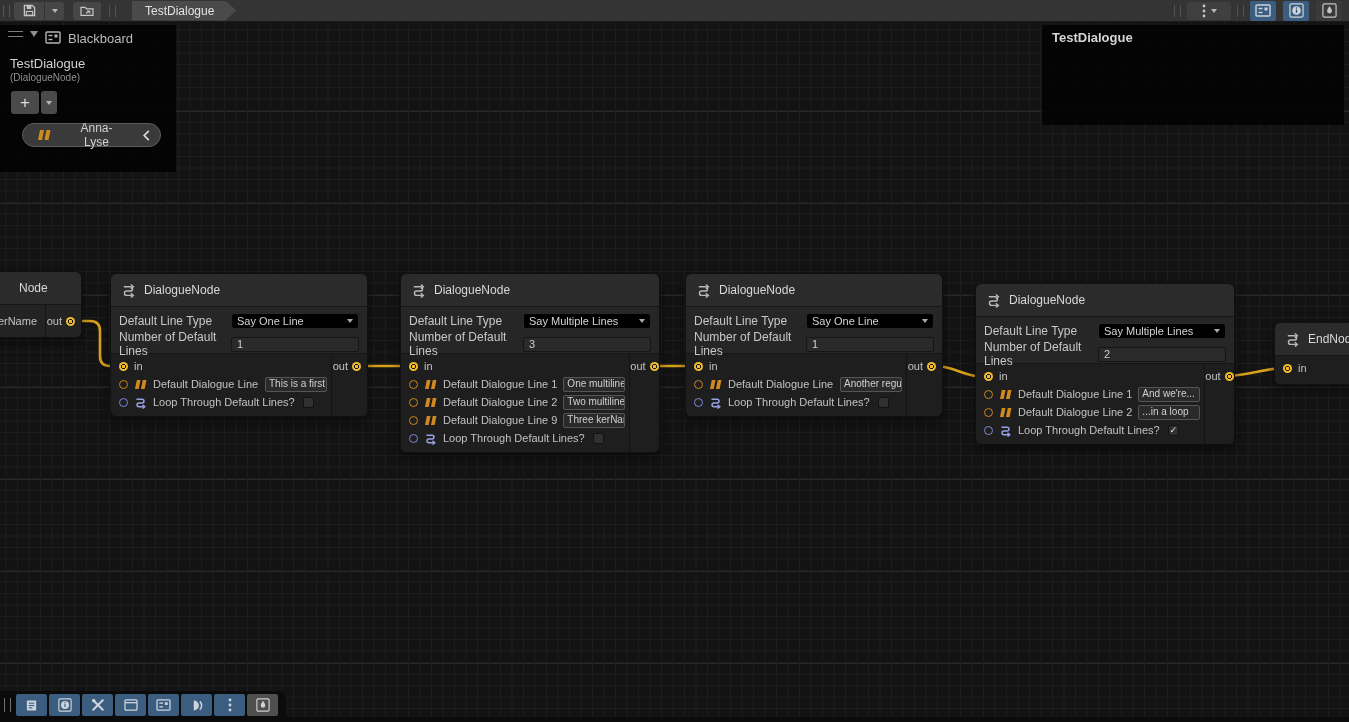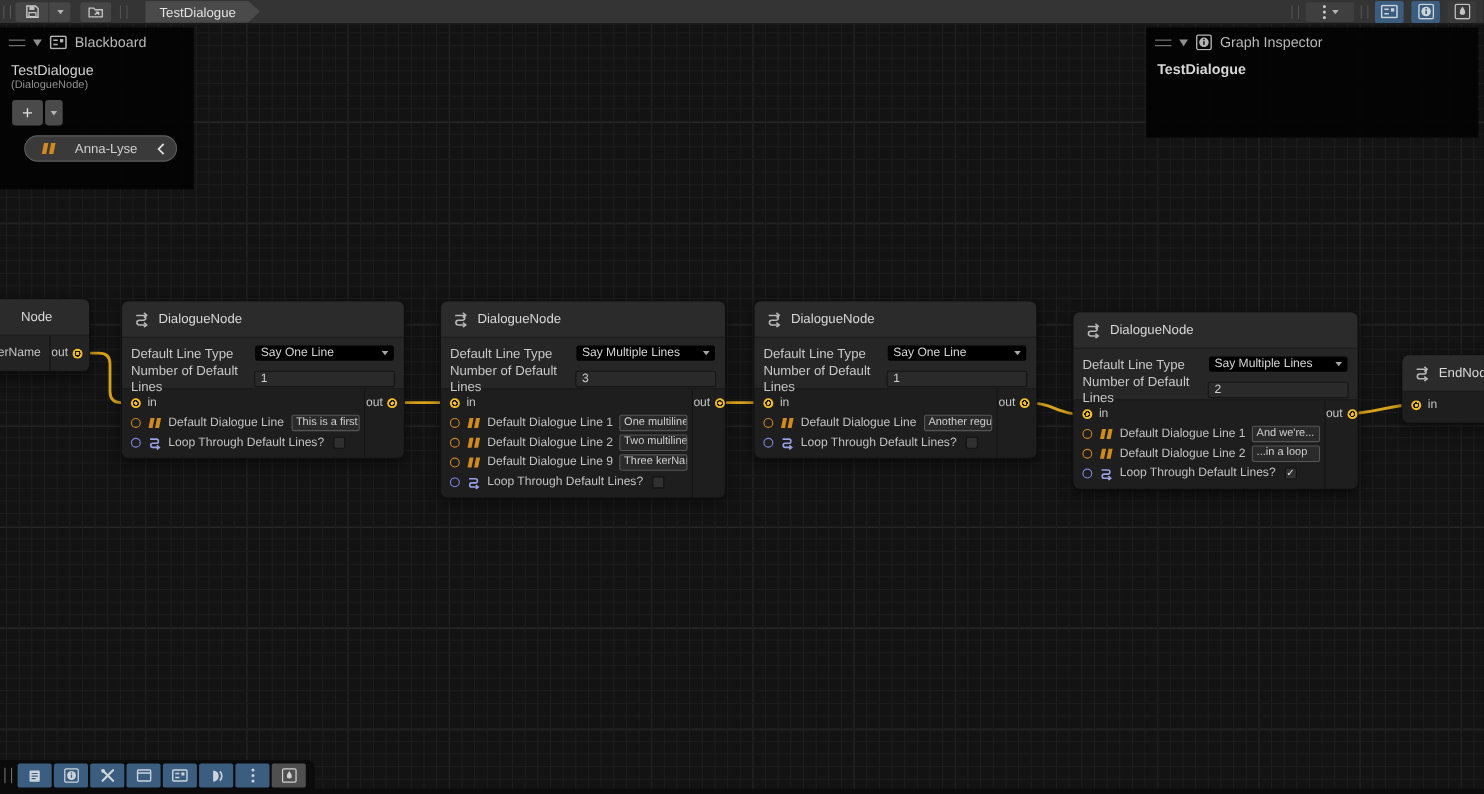--- a/index.html
+++ b/index.html
@@ -35,31 +35,31 @@
   .caret{width:0;height:0;border-left:3.5px solid transparent;border-right:3.5px solid transparent;border-top:4.5px solid #b5b5b5}
   .tab{height:20px;margin-left:10px;background:#4a4a4a;color:#e2e2e2;font-size:12px;display:flex;align-items:center;
        padding:0 22px 0 13px;clip-path:polygon(0 0,calc(100% - 11px) 0,100% 50%,calc(100% - 11px) 100%,0 100%);}
   .tb-right{margin-left:auto;display:flex;align-items:center}
   .tb-toggle{width:26px;height:20px;border-radius:2px;display:flex;align-items:center;justify-content:center;margin-right:7px;color:#cdd4da}
   .tb-toggle.on{background:var(--blue-button)}
   .tb-toggle.off{background:#3a3a3a;color:#c2c2c2}
 
   
   .panel{position:absolute;background:rgba(3,3,3,0.93);z-index:20;color:#c8c8c8}
-  .panel-head{display:flex;align-items:center;gap:7px;padding:6px 24px 4px 8px}
+  .panel-head{display:flex;align-items:flex-start;gap:7px;padding:6px 24px 4px 8px}
   .drag-lines{width:15px;height:6px;border-top:1.5px solid #7d7d7d;border-bottom:1.5px solid #7d7d7d;flex:none}
   .tri{width:0;height:0;border-left:4.5px solid transparent;border-right:4.5px solid transparent;border-top:6px solid #8f8f8f;flex:none}
   .panel-title{font-size:13px;color:#b9b9b9}
   .blackboard{left:0;top:25px;width:176px;height:147px}
   .bb-name{padding:6px 10px 0 10px;font-size:13px;color:#d2d2d2}
   .bb-type{padding:1px 10px 0 10px;font-size:10px;color:#8f8f8f}
   .bb-addrow{display:flex;gap:2px;padding:8px 0 0 11px}
   .bb-add{width:28px;height:23px;background:#4a4a4a;border-radius:3px;color:#dcdcdc;font-size:17px;display:flex;align-items:center;justify-content:center}
   .bb-adddd{width:16px;height:23px;background:#4a4a4a;border-radius:3px;display:flex;align-items:center;justify-content:center}
-  .bb-pill{position:absolute;left:22px;top:98px;width:139px;height:24px;border:1px solid #5c5c5c;border-radius:12px;background:#3a3a3a;display:flex;align-items:center;gap:14px;padding:0 9px 0 14px}
+  .bb-pill{position:absolute;left:22px;top:98px;width:139px;height:24px;border:1px solid #5c5c5c;border-radius:12px;background:#3a3a3a;display:flex;align-items:center;gap:26px;padding:0 9px 0 14px}
   .bb-pill .lbl{font-size:12px;color:#cfcfcf;flex:1;text-align:center}
   .inspector{left:1042px;top:25px;width:302px;height:100px}
   .gi-sel{padding:5px 10px;font-size:13px;font-weight:bold;color:#d6d6d6}
 
   
   .node{position:absolute;z-index:5;background:#1f1f1f;border:1px solid #101010;border-radius:6px;box-shadow:0 4px 12px rgba(0,0,0,.5);font-size:11px;color:#c4c4c4}
   .node-title{height:33px;background:#2b2b2b;border-bottom:1px solid #161616;border-radius:6px 6px 0 0;display:flex;align-items:center;gap:8px;padding:0 10px;font-size:12px;color:#d8d8d8}
   .flow-icon{color:#b9b9b9;flex:none}
   .flow-icon.loop{color:var(--loop-icon)}
   .node-props{background:#262626;border-bottom:1px solid #161616;padding:4px 8px}
@@ -509,31 +509,20 @@
           <path d="M9.5 1 h4 L11.5 11 H7.5 Z" fill="currentColor"></path>
         </svg>
       <span class="lbl">Anna-Lyse</span>
       <svg width="9" height="13" viewBox="0 0 9 14">
           <polyline points="7,2 2,7 7,12" fill="none" stroke="#dcdcdc" stroke-width="1.8"></polyline>
         </svg>
     </div>
   </div>
 
   <div class="panel inspector">
-    <div class="panel-head">
-      <span class="drag-lines"></span>
-      <span class="tri"></span>
-      <svg width="15" height="15" viewBox="0 0 16 16">
-          <rect x="1" y="1" width="14" height="14" rx="1.5" fill="none" stroke="#b5b5b5" stroke-width="1.3"></rect>
-          <circle cx="8" cy="8" r="4.6" fill="#b5b5b5"></circle>
-          <rect x="7.3" y="7" width="1.4" height="3.4" fill="#0a0a0a"></rect>
-          <rect x="7.3" y="4.6" width="1.4" height="1.4" fill="#0a0a0a"></rect>
-        </svg>
-      <span class="panel-title">Graph Inspector</span>
-    </div>
     <div class="gi-sel">TestDialogue</div>
   </div>
 
   <div class="bottom-strip"></div>
   <div class="bottombar">
     <span class="bb-handle"></span>
     <div class="bot-btn on">
       <svg width="13" height="13" viewBox="0 0 14 14">
           <rect x="2" y="1.5" width="10" height="11" rx="1" fill="currentColor"></rect>
           <line x1="4" y1="4.5" x2="10" y2="4.5" stroke="#3b5e80" stroke-width="1.2"></line>

